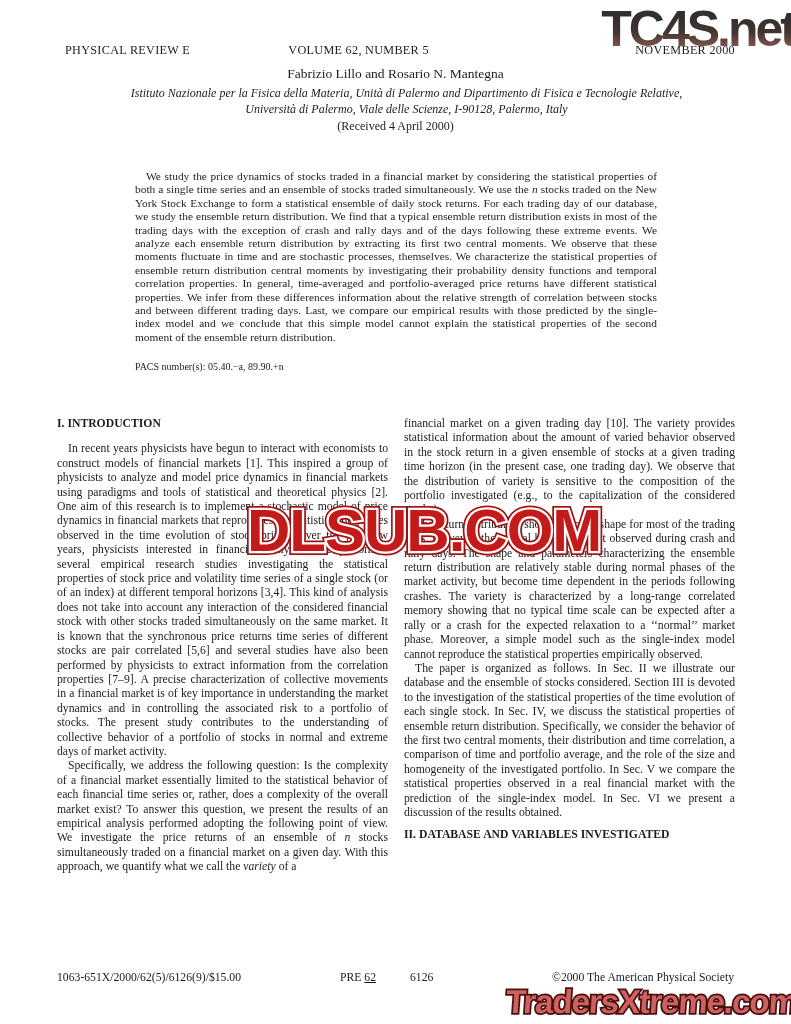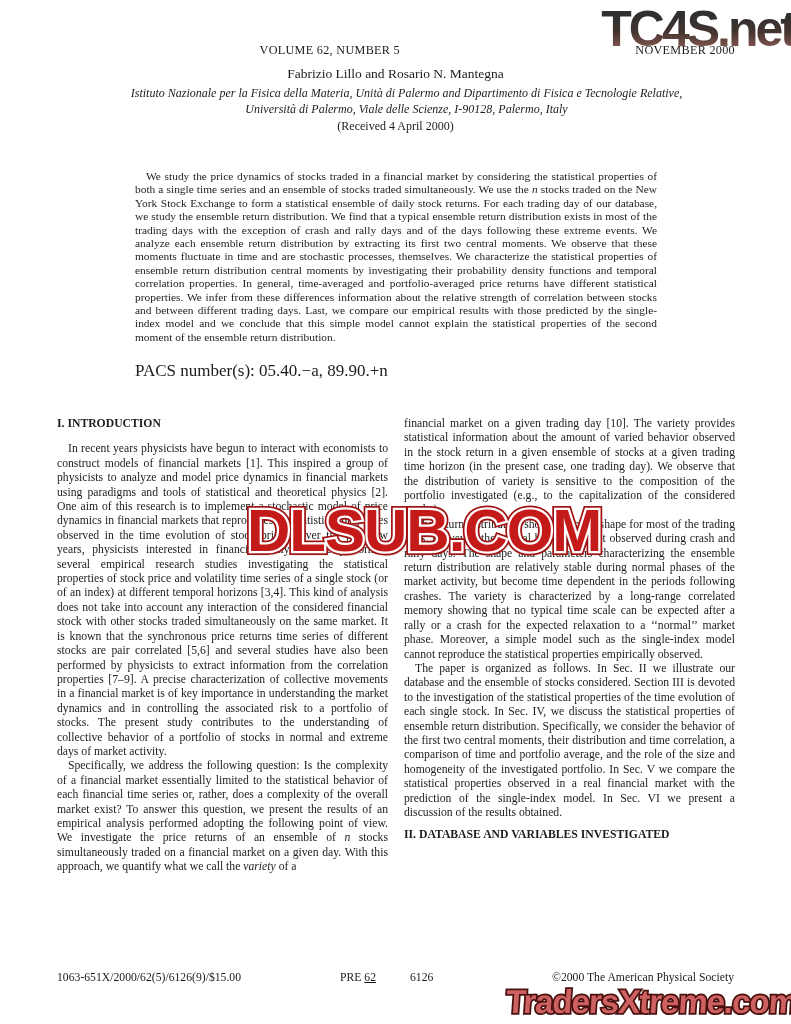--- a/index.html
+++ b/index.html
@@ -12,35 +12,35 @@
     font-family:"Liberation Serif", serif;
     color:#1c1c1c;
   }
   
   .jheader{
     position:absolute;top:43px;left:65px;right:56px;
     display:flex;align-items:baseline;
     font-size:12.2px;letter-spacing:.3px;
   }
   .jheader .left{flex:1;text-align:left;}
-  .jheader .mid{flex:1;text-align:right;white-space:nowrap;}
+  .jheader .mid{flex:1;text-align:left;white-space:nowrap;}
   .jheader .right{flex:1;text-align:right;}
   
   .titleblock{position:absolute;top:66px;left:0;right:0;text-align:center;}
   .title{font-size:17px;font-weight:bold;margin:0 0 15px 0;}
   .authors{font-size:13.5px;margin:0 0 4px 0;}
   .affil{font-size:12px;font-style:italic;margin:0;line-height:15.5px;padding-left:22px;}
   .received{font-size:12px;margin-top:2px;}
   
   .abstract{
     position:absolute;top:170px;left:135px;width:522px;
     font-size:11.4px;line-height:13.4px;text-align:justify;
   }
   .abstract .indent{display:inline-block;width:11px;}
-  .pacs{position:absolute;top:361px;left:135px;font-size:17px;}
+  .pacs{position:absolute;top:361px;left:135px;font-size:10px;}
   
   .col{
     position:absolute;top:417px;width:331px;
     font-size:11.7px;line-height:14.4px;text-align:justify;
   }
   .col-left{left:57px;}
   .col-right{left:404px;}
   .sechead{
     font-weight:bold;text-align:left;font-size:11.7px;
     margin:0 0 11px 0;
@@ -98,20 +98,21 @@
     text-shadow:0 0 5px #ffffff,0 0 8px #ffffff;}
   .wm-bottom .l2{-webkit-text-stroke:3.5px #49110e;color:#49110e;}
   .wm-bottom .l3{color:#cd6060;}
 </style>
 </head>
 <body>
 
 <div class="page">
 
   <div class="jheader">
+    <span class="left">PHYSICAL REVIEW E</span>
     <span class="mid">VOLUME 62, NUMBER 5</span>
     <span class="right">NOVEMBER 2000</span>
   </div>
 
   <div class="titleblock">
     <div class="authors">Fabrizio Lillo and Rosario N. Mantegna</div>
     <div class="affil">Istituto Nazionale per la Fisica della Materia, Unità di Palermo and Dipartimento di Fisica e Tecnologie Relative,</div>
     <div class="affil">Università di Palermo, Viale delle Scienze, I-90128, Palermo, Italy</div>
     <div class="received">(Received 4 April 2000)</div>
   </div>

